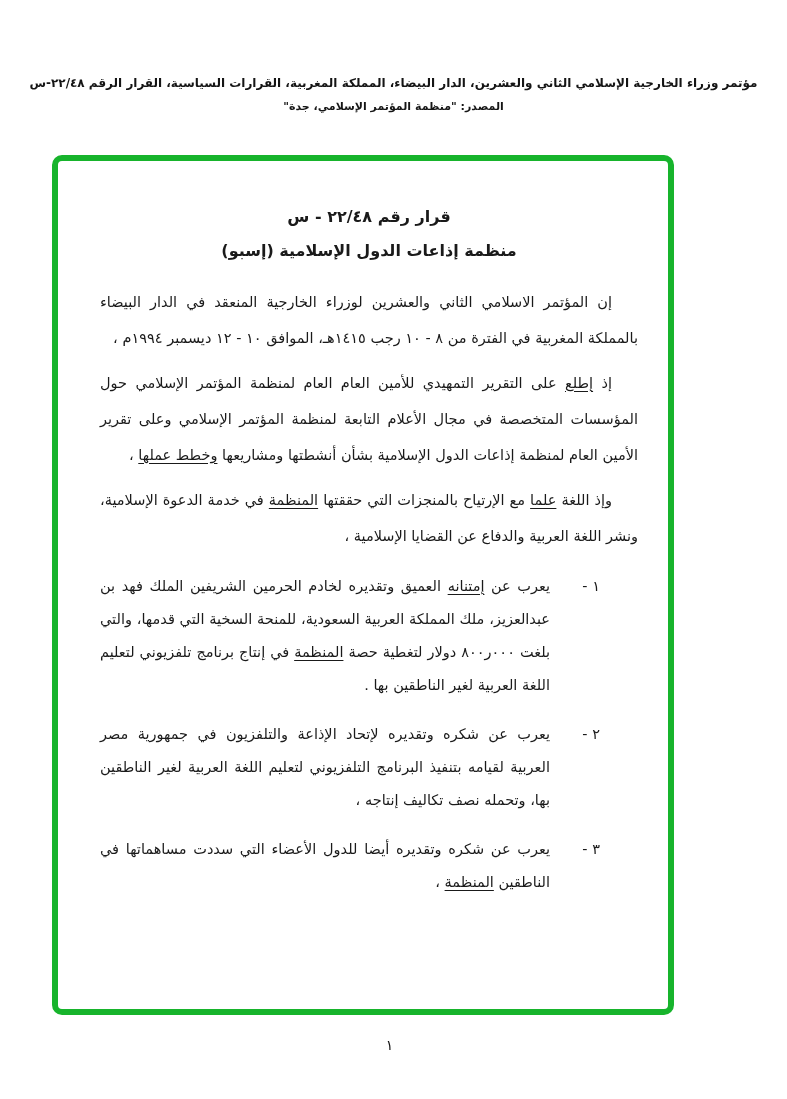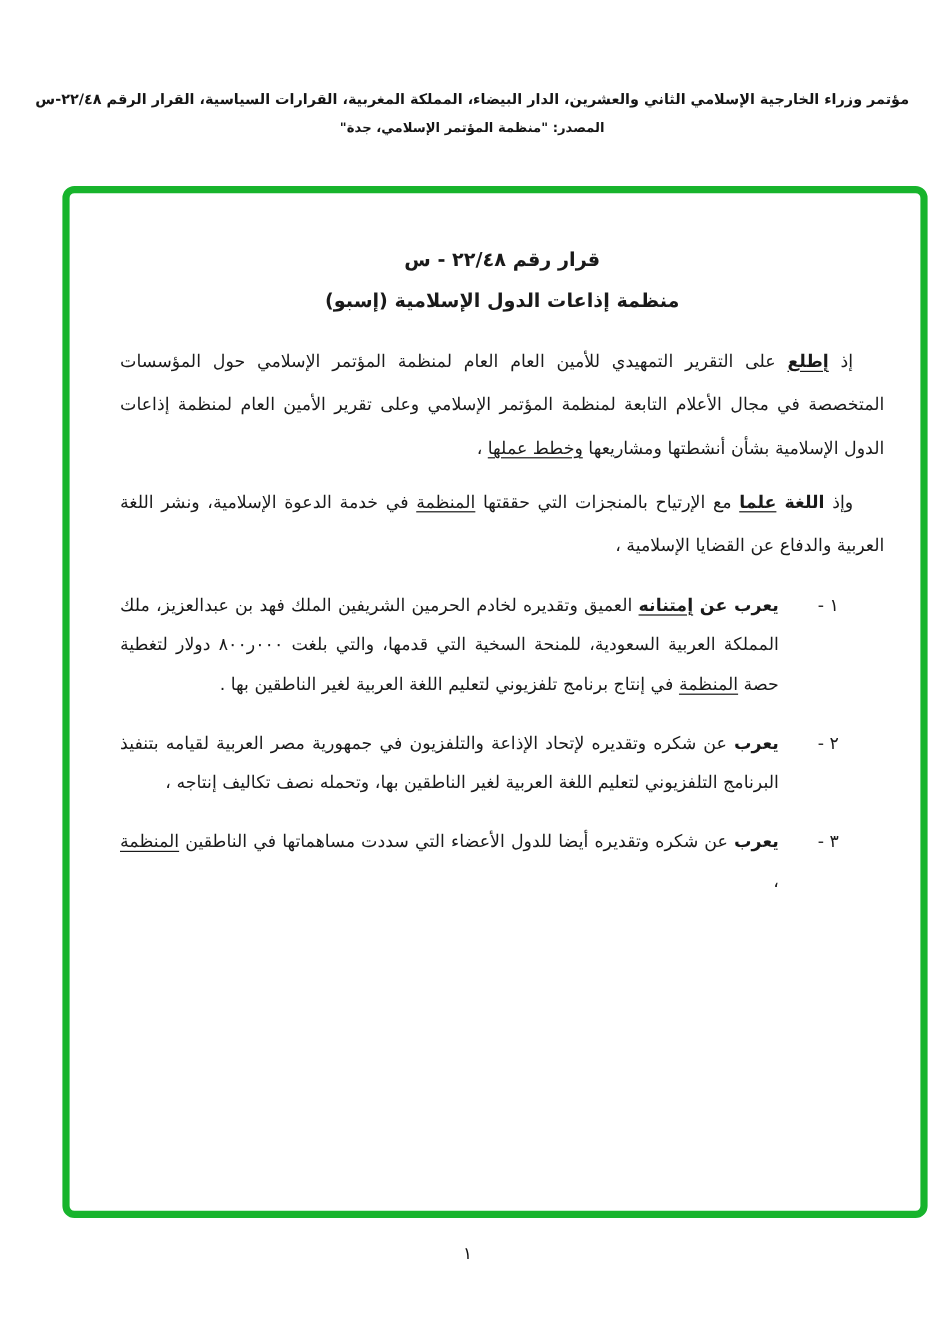--- a/index.html
+++ b/index.html
@@ -7,21 +7,21 @@
     position:relative; width:787px; height:1099px; background:#ffffff;
     font-family:"DejaVu Sans", sans-serif; color:#151515; overflow:hidden;
   }
   
   .top-meta { position:absolute; top:76px; left:28px; right:28px; text-align:center; direction:rtl; }
   .meta1 { font-size:12px; font-weight:bold; letter-spacing:0; white-space:nowrap; }
   .meta2 { font-size:11px;  font-weight:bold; margin-top:10px; }
 
   
   .frame {
-    position:absolute; left:52px; top:155px; width:721px; height:860px;
+    position:absolute; left:52px; top:155px; width:622px; height:860px;
     box-sizing:border-box; border:6px solid #17b42c; border-radius:10px;
     background:transparent;
   }
 
   .content { direction:rtl; padding:36px 30px 0 42px; }
 
   .t1,.t2,.t3 { text-align:center; font-weight:bold; font-size:16px; color:#1a1a1a; }
   .t1 { margin-top:10px; }
   .t2 { margin-top:17px; }
   .t3 { margin-top:15px; }
@@ -32,21 +32,21 @@
     text-align:justify; text-indent:26px; color:#1a1a1a;
   }
 
   .items { margin-top:16px; }
   .item {
     position:relative; margin:0 34px 16px 0; padding-right:54px;
     font-size:14.5px; line-height:33px; text-align:justify; color:#1a1a1a;
   }
   .item .num { position:absolute; right:4px; top:0; white-space:nowrap; }
 
-  .em { font-weight:bold; }
+  .em { font-weight:normal; }
   .u  { text-decoration:underline; text-underline-offset:3px; }
 
   .pagenum { position:absolute; top:1037px; left:0; right:8px; text-align:center; font-size:14px; color:#111; }
 </style>
 </head>
 <body>
 
 <div class="page">
 
   <div class="top-meta">
@@ -54,20 +54,21 @@
     <div class="meta2">المصدر:  "منظمة المؤتمر الإسلامي، جدة"</div>
   </div>
 
   <div class="frame">
     <div class="content">
 
       <div class="t1">قرار رقم ٢٢/٤٨ - س</div>
       <div class="t3">منظمة إذاعات الدول الإسلامية (إسبو)</div>
 
       <div class="paras">
+        <p><span>إن المؤتمر الاسلامي الثاني والعشرين لوزراء الخارجية  المنعقد في الدار البيضاء بالمملكة المغربية في الفترة من ٨ - ١٠ رجب ١٤١٥هـ، الموافق ١٠ - ١٢ ديسمبر ١٩٩٤م ،</span></p>
         <p><span>إذ </span><span class="em u">إطلع</span><span> على التقرير التمهيدي للأمين العام العام لمنظمة المؤتمر الإسلامي حول المؤسسات المتخصصة في مجال الأعلام التابعة لمنظمة المؤتمر الإسلامي وعلى تقرير الأمين العام لمنظمة إذاعات الدول الإسلامية بشأن أنشطتها ومشاريعها </span><span class="u">وخطط عملها</span><span> ،</span></p>
         <p><span>وإذ </span><span class="em">اللغة </span><span class="em u">علما</span><span> مع الإرتياح بالمنجزات التي حققتها </span><span class="u">المنظمة</span><span> في خدمة الدعوة الإسلامية، ونشر اللغة العربية والدفاع عن القضايا الإسلامية ،</span></p>
       </div>
 
       <div class="items">
         <div class="item">
           <span class="num">١ -</span>
           <span class="itext"><span class="em">يعرب عن </span><span class="em u">إمتنانه</span><span> العميق وتقديره لخادم الحرمين الشريفين الملك فهد بن عبدالعزيز، ملك المملكة العربية السعودية، للمنحة السخية التي قدمها، والتي بلغت ٠٠٠ر٨٠٠ دولار لتغطية حصة </span><span class="u">المنظمة</span><span> في إنتاج برنامج تلفزيوني لتعليم اللغة العربية لغير الناطقين بها .</span></span>
         </div>
         <div class="item">

